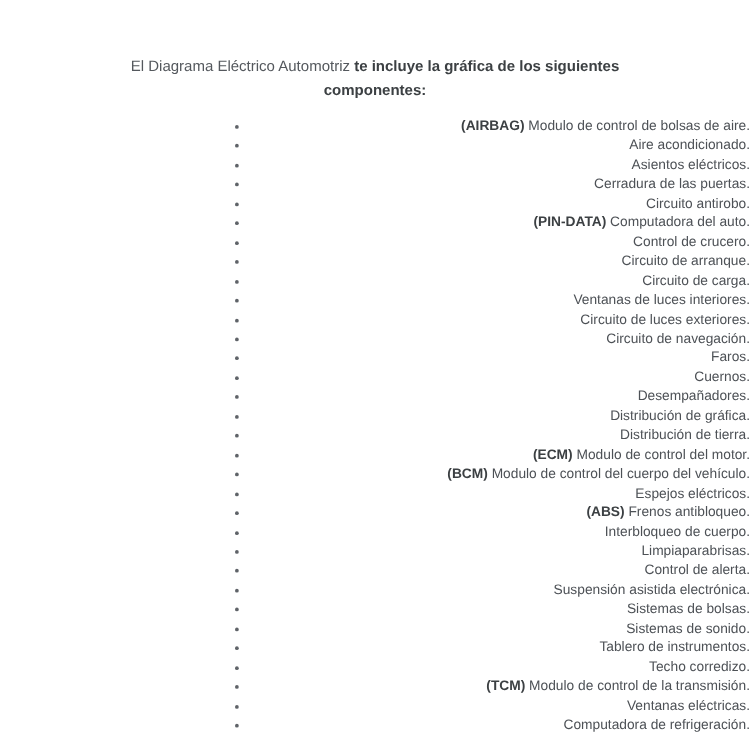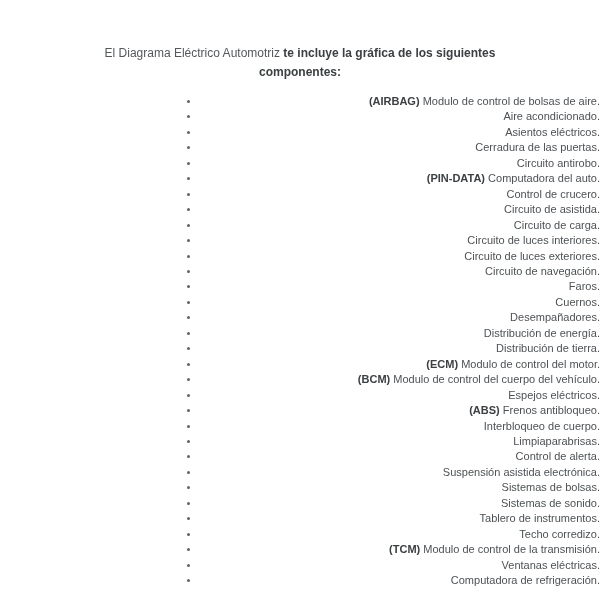--- a/index.html
+++ b/index.html
@@ -59,29 +59,29 @@
   <p class="title"><span>El Diagrama Eléctrico Automotriz</span> <strong>te incluye la gráfica de los siguientes
 componentes:</strong></p>
   <ul class="components">
       <li><strong>(AIRBAG)</strong> <span>Modulo de control de bolsas de aire.</span></li>
       <li><span>Aire acondicionado.</span></li>
       <li><span>Asientos eléctricos.</span></li>
       <li><span>Cerradura de las puertas.</span></li>
       <li><span>Circuito antirobo.</span></li>
       <li><strong>(PIN-DATA)</strong> <span>Computadora del auto.</span></li>
       <li><span>Control de crucero.</span></li>
-      <li><span>Circuito de asistida.</span></li>
+      <li><span>Circuito de arranque.</span></li>
       <li><span>Circuito de carga.</span></li>
-      <li><span>Circuito de luces interiores.</span></li>
+      <li><span>Ventanas de luces interiores.</span></li>
       <li><span>Circuito de luces exteriores.</span></li>
       <li><span>Circuito de navegación.</span></li>
       <li><span>Faros.</span></li>
       <li><span>Cuernos.</span></li>
       <li><span>Desempañadores.</span></li>
-      <li><span>Distribución de energía.</span></li>
+      <li><span>Distribución de gráfica.</span></li>
       <li><span>Distribución de tierra.</span></li>
       <li><strong>(ECM)</strong> <span>Modulo de control del motor.</span></li>
       <li><strong>(BCM)</strong> <span>Modulo de control del cuerpo del vehículo.</span></li>
       <li><span>Espejos eléctricos.</span></li>
       <li><strong>(ABS)</strong> <span>Frenos antibloqueo.</span></li>
       <li><span>Interbloqueo de cuerpo.</span></li>
       <li><span>Limpiaparabrisas.</span></li>
       <li><span>Control de alerta.</span></li>
       <li><span>Suspensión asistida electrónica.</span></li>
       <li><span>Sistemas de bolsas.</span></li>

